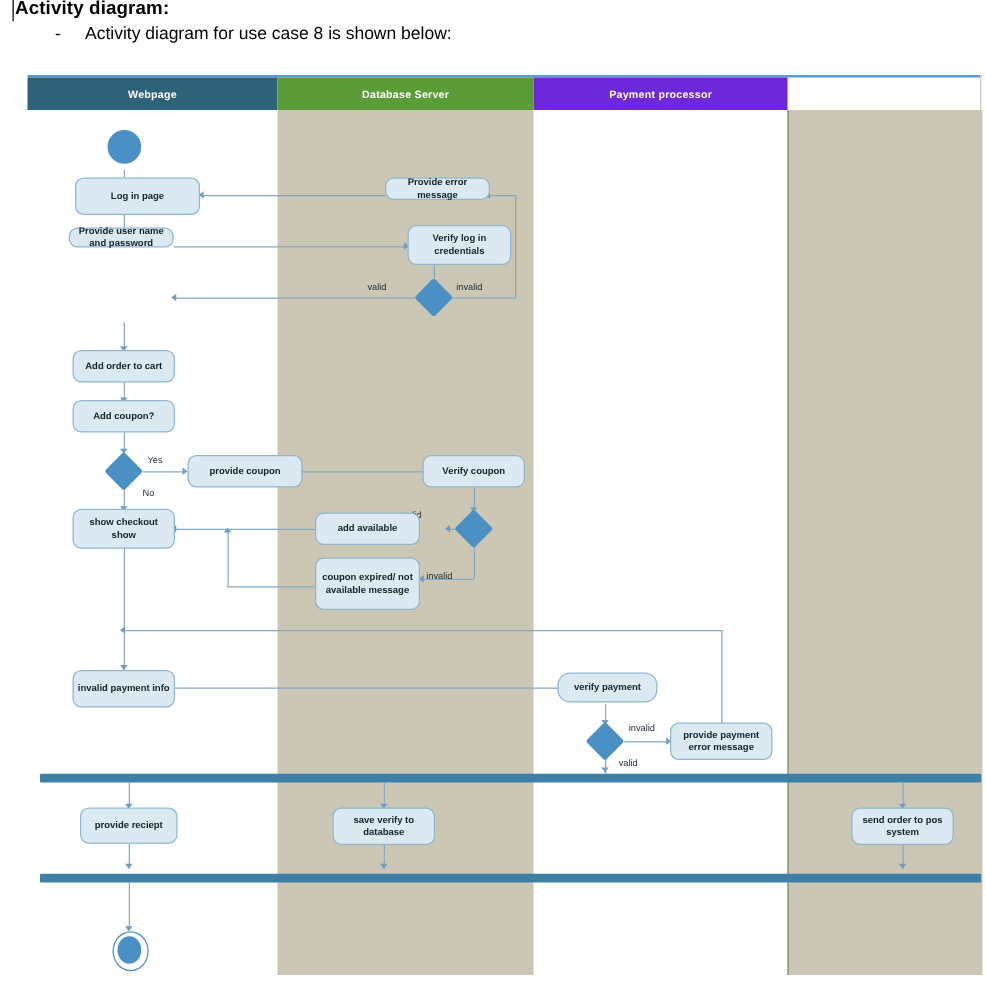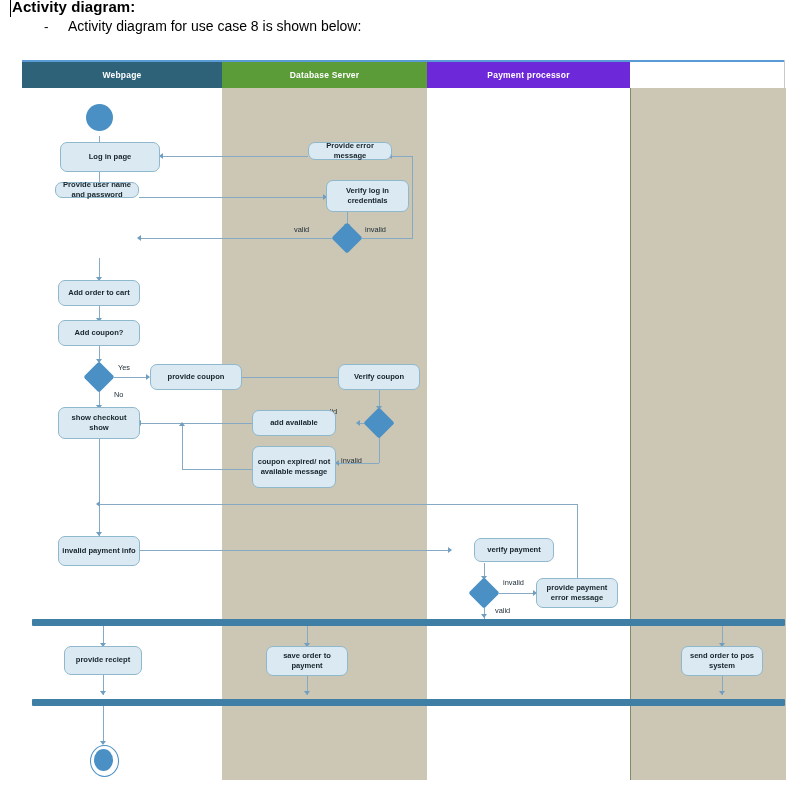--- a/index.html
+++ b/index.html
@@ -226,33 +226,33 @@
   <div class="elabel" style="left:319px;top:396px;">invalid</div>
 
   <div class="node" style="left:36px;top:347px;width:82px;height:32px;">show checkout show</div>
 
   <div class="node" style="left:230px;top:350px;width:84px;height:26px;">add available</div>
 
   <div class="node" style="left:230px;top:386px;width:84px;height:42px;">coupon expired/ not available message</div>
 
   <div class="node" style="left:36px;top:476px;width:82px;height:30px;">invalid payment info</div>
 
-  <div class="node" style="left:452px;top:478px;width:80px;height:24px;">verify payment</div>
+  <div class="node" style="left:424px;top:478px;width:80px;height:24px;border-radius:10px;">verify payment</div>
 
   <div class="diamond" style="left:451px;top:522px;width:22px;height:22px;"></div>
   <div class="elabel" style="left:481px;top:518px;">invalid</div>
   <div class="elabel" style="left:473px;top:546px;">valid</div>
 
   <div class="node" style="left:514px;top:518px;width:82px;height:30px;">provide payment error message</div>
 
   <div class="bar" style="left:10px;top:559px;width:753px;"></div>
 
   <div class="node" style="left:42px;top:586px;width:78px;height:29px;">provide reciept</div>
 
-  <div class="node" style="left:244px;top:586px;width:82px;height:30px;">save order to payment</div>
+  <div class="node" style="left:244px;top:586px;width:82px;height:30px;">save verify to database</div>
 
   <div class="node" style="left:659px;top:586px;width:82px;height:30px;">send order to pos system</div>
 
   <div class="bar" style="left:10px;top:639px;width:753px;"></div>
 
   <div class="end-outer" style="left:68px;top:685px;width:27px;height:30px;"></div>
   <div class="end-inner" style="left:72px;top:689px;width:19px;height:22px;"></div>
 
 </div>
 

